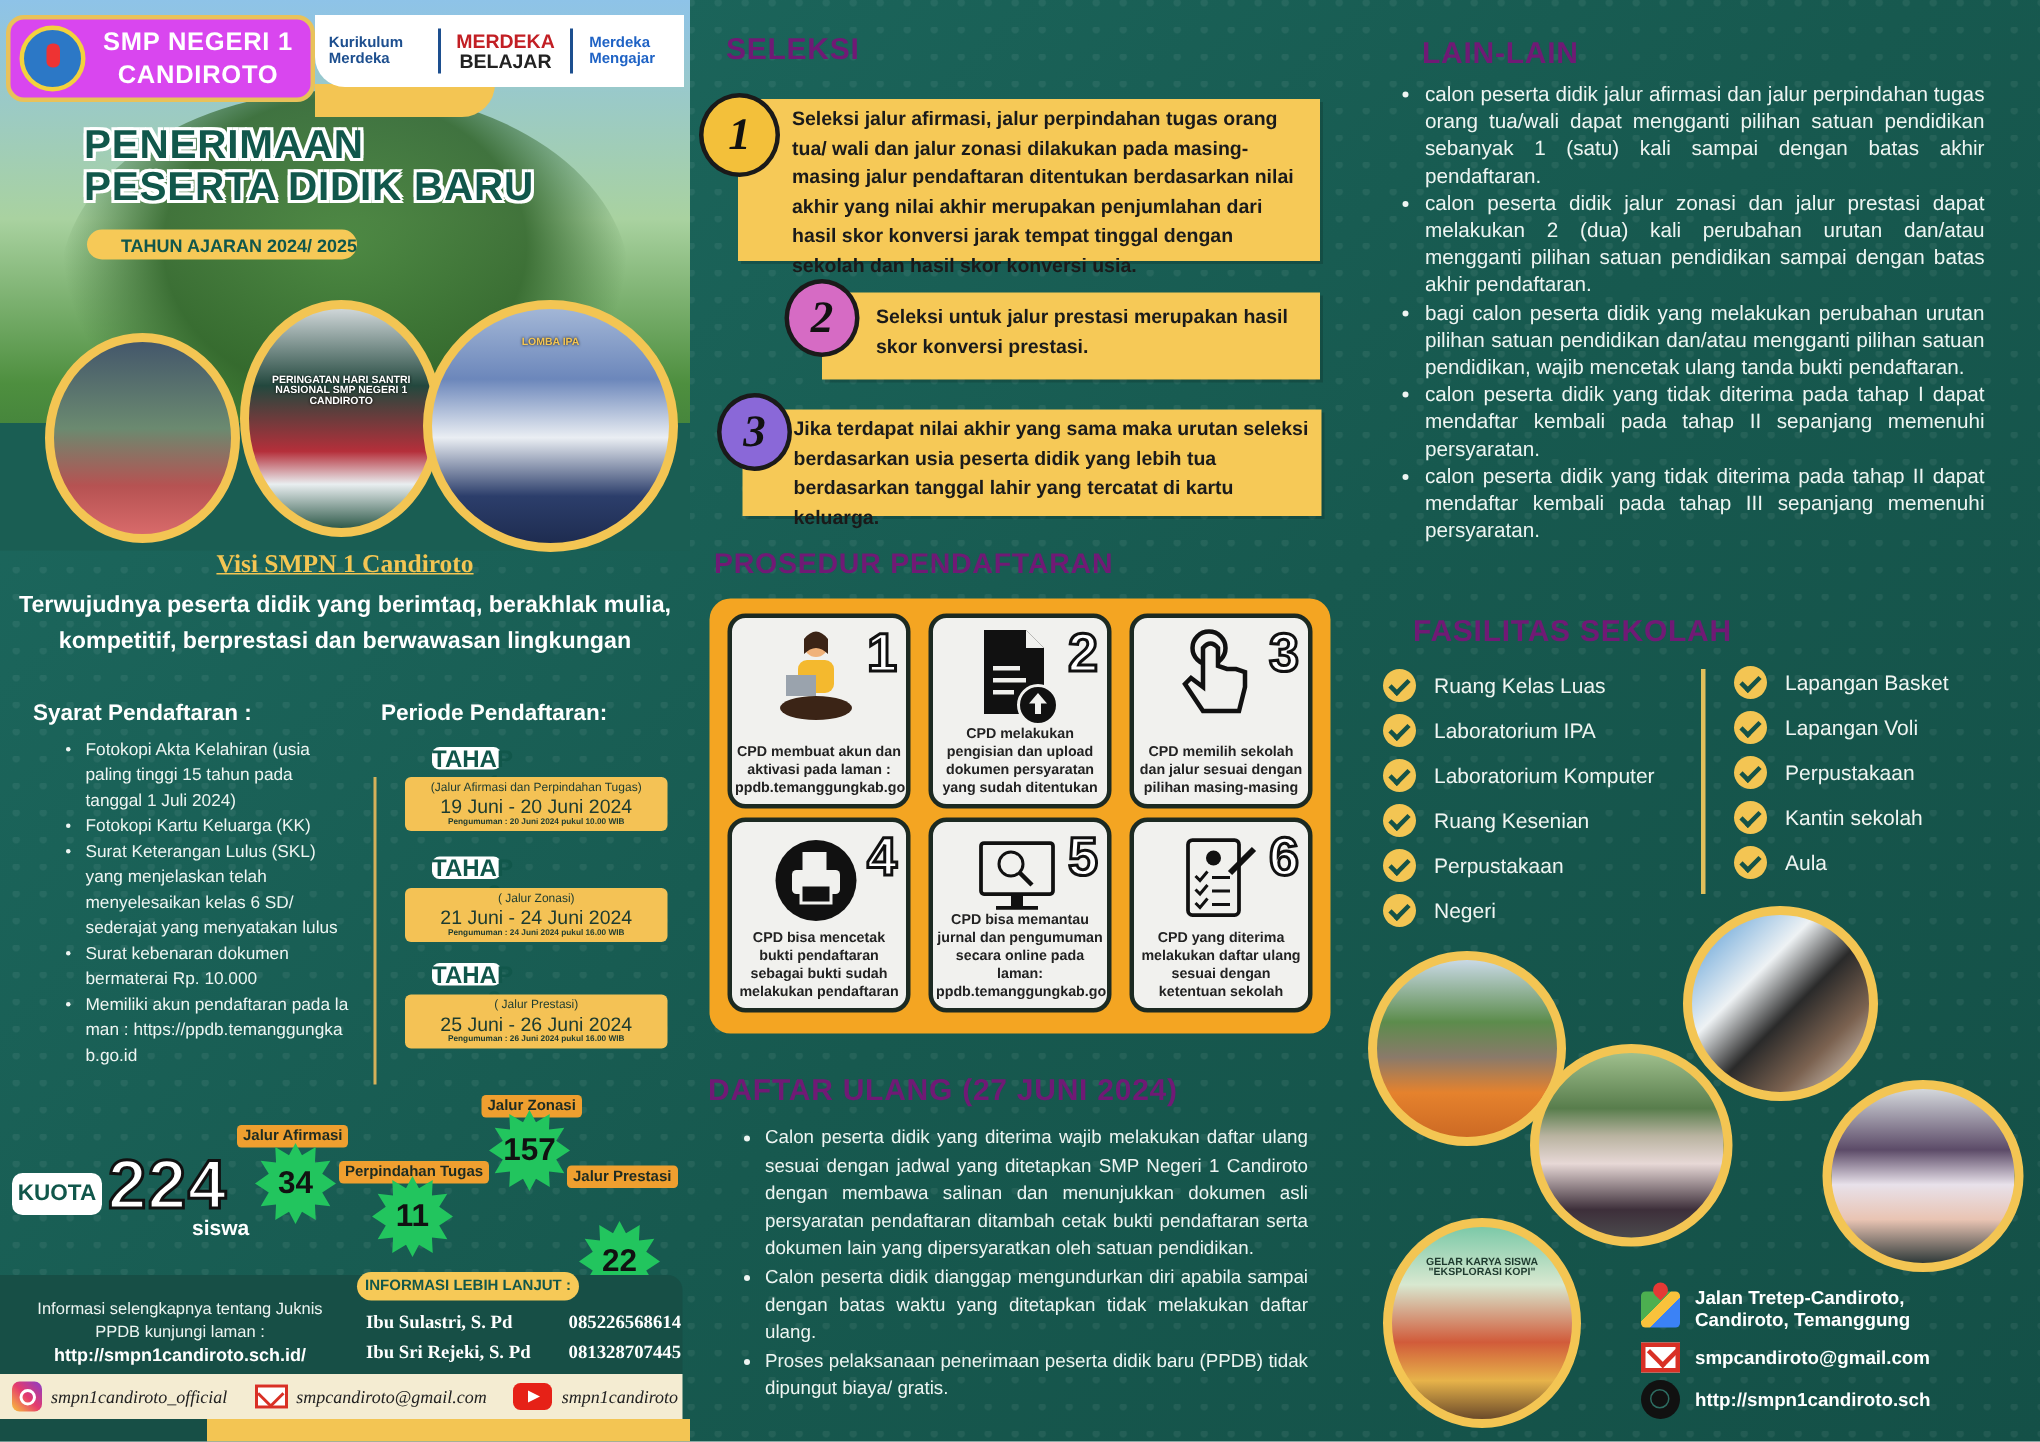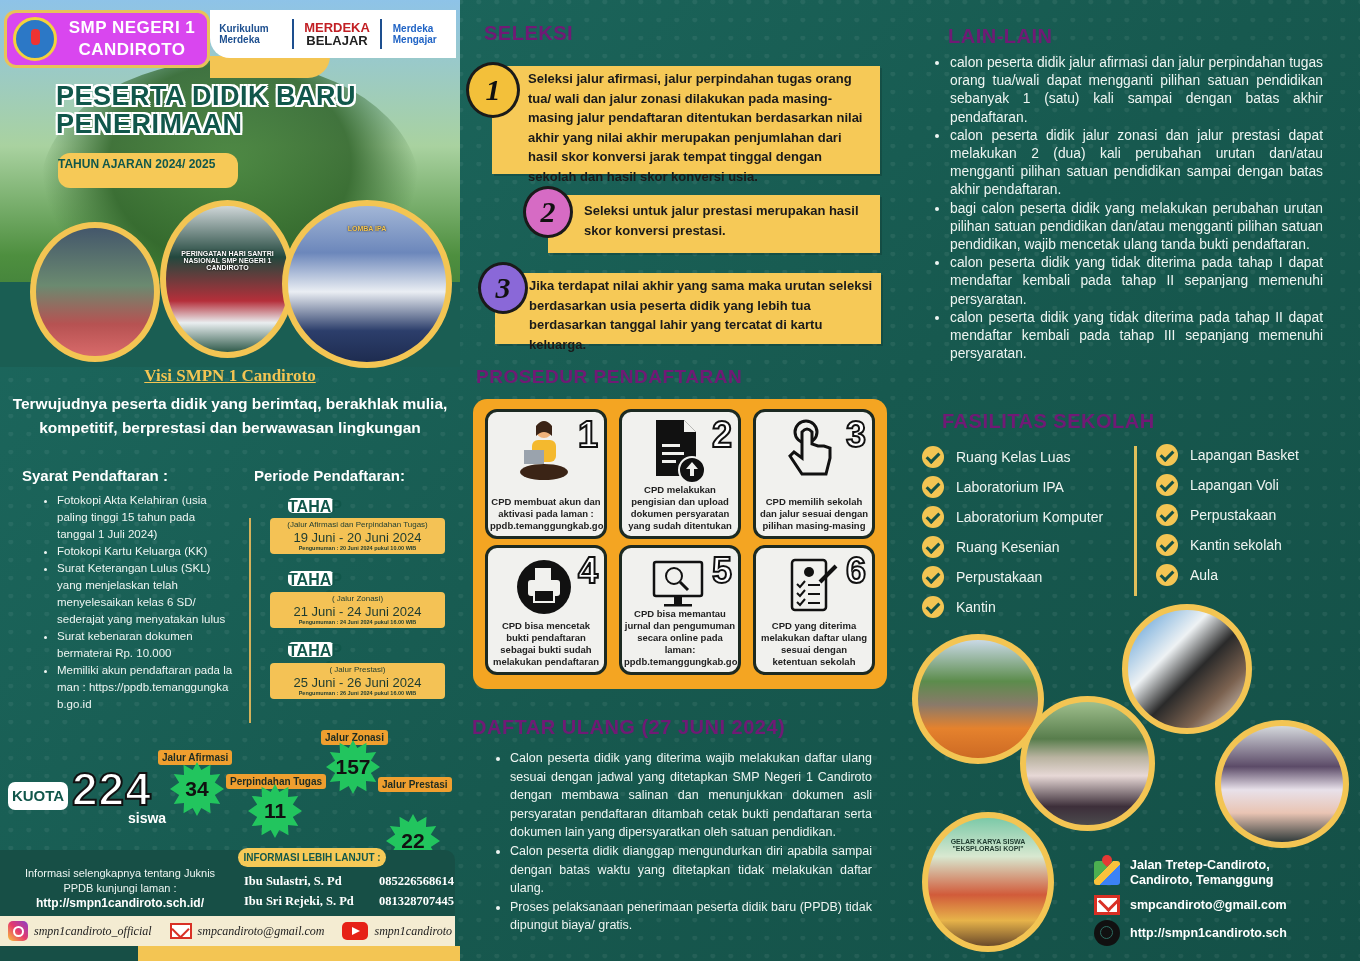--- a/index.html
+++ b/index.html
@@ -26,21 +26,21 @@
   .kur-strip{left:210px;top:10px;width:246px;height:48px;background:#fff;border-radius:0 0 0 20px;display:flex;align-items:center;justify-content:space-around;padding:0 4px}
   .kur-item{font-size:10px;line-height:11px;font-weight:bold}
   .kur-km{color:#1d4f8f}
   .kur-mb{color:#c21f24;font-weight:900;font-size:13px;line-height:13px;text-align:center}
   .kur-mb span{display:block;color:#222}
   .kur-mm{color:#1f63c5}
   .kur-sep{width:2px;height:30px;background:#1d4f8f}
   .yellow-wave{left:210px;top:56px;width:120px;height:22px;background:#f3c553;border-radius:0 0 60px 0}
   .title-main{left:56px;top:82px;font-weight:900;font-size:27px;line-height:28px;color:#11574b;
     text-shadow:-2px -2px 0 #fff,2px -2px 0 #fff,-2px 2px 0 #fff,2px 2px 0 #fff,0 2px 0 #fff,2px 0 0 #fff;letter-spacing:.5px}
-  .year-pill{left:58px;top:153px;width:180px;height:35px;background:#f6c957;border-radius:12px;color:#11574b;font-weight:900;font-size:12px;line-height:23px;text-align:left}
+  .year-pill{left:58px;top:153px;width:180px;height:20px;background:#f6c957;border-radius:12px;color:#11574b;font-weight:900;font-size:12px;line-height:23px;text-align:right}
   .green-band{left:0;top:282px;width:460px;height:85px;background:#1a5e53}
   .photo-circle{position:absolute;border-radius:50%;border:6px solid #f3c553;overflow:hidden;background-size:cover}
   .pc1{left:30px;top:222px;width:130px;height:140px;background:linear-gradient(180deg,#44576b 0%,#6b8a70 45%,#b65252 75%,#d86a6a 100%)}
   .pc2{left:160px;top:200px;width:135px;height:158px;background:linear-gradient(180deg,#cfd6d8 0%,#23483e 35%,#b52f3a 65%,#e9eef0 80%,#2f5a4a 100%)}
   .pc3{left:282px;top:200px;width:170px;height:168px;background:linear-gradient(180deg,#a2b6d6 0%,#6c87bb 30%,#eaeef3 55%,#2c3e6b 80%,#1e2c50 100%)}
   .photo-circle .cap{position:absolute;left:0;right:0;top:30%;text-align:center;font-size:7px;color:#fff;font-weight:bold;text-shadow:0 0 2px #000}
 
   .visi-title{left:0;width:460px;top:366px;text-align:center;color:#f3c553;font-family:"Liberation Serif",serif;font-weight:bold;font-size:17px;text-decoration:underline}
   .visi-text{left:10px;width:440px;top:392px;text-align:center;font-weight:bold;font-size:15.5px;line-height:24px;font-family:"Liberation Sans Narrow","Liberation Sans",sans-serif}
 
@@ -132,22 +132,22 @@
   <div class="kur-sep"></div>
   <div class="kur-item kur-mb">
     <div>MERDEKA</div>
     <span>BELAJAR</span>
   </div>
   <div class="kur-sep"></div>
   <div class="kur-item kur-mm" style="width:54px">Merdeka Mengajar</div>
 </div>
 
 <div class="abs title-main">
+  <div>PENERIMAAN</div>
   <div>PESERTA DIDIK BARU</div>
-  <div>PENERIMAAN</div>
 </div>
 <div class="abs year-pill">TAHUN AJARAN 2024/ 2025</div>
 
 <div class="abs green-band"></div>
 <div class="photo-circle pc1"></div>
 <div class="photo-circle pc2">
   <div class="cap">PERINGATAN HARI SANTRI NASIONAL SMP NEGERI 1 CANDIROTO</div>
 </div>
 <div class="photo-circle pc3">
   <div class="cap" style="top:12%;color:#f3c553">LOMBA IPA</div>
@@ -349,21 +349,21 @@
   <li>
       <span class="chk"></span>
       <span>Ruang Kesenian</span>
     </li>
   <li>
       <span class="chk"></span>
       <span>Perpustakaan</span>
     </li>
   <li>
       <span class="chk"></span>
-      <span>Kantin</span>
+      <span>Negeri</span>
     </li>
 </ul>
 <div class="abs fas-divider"></div>
 <ul class="fas-col" style="left:1156px;top:440px">
   <li>
       <span class="chk"></span>
       <span>Lapangan Basket</span>
     </li>
   <li>
       <span class="chk"></span>

